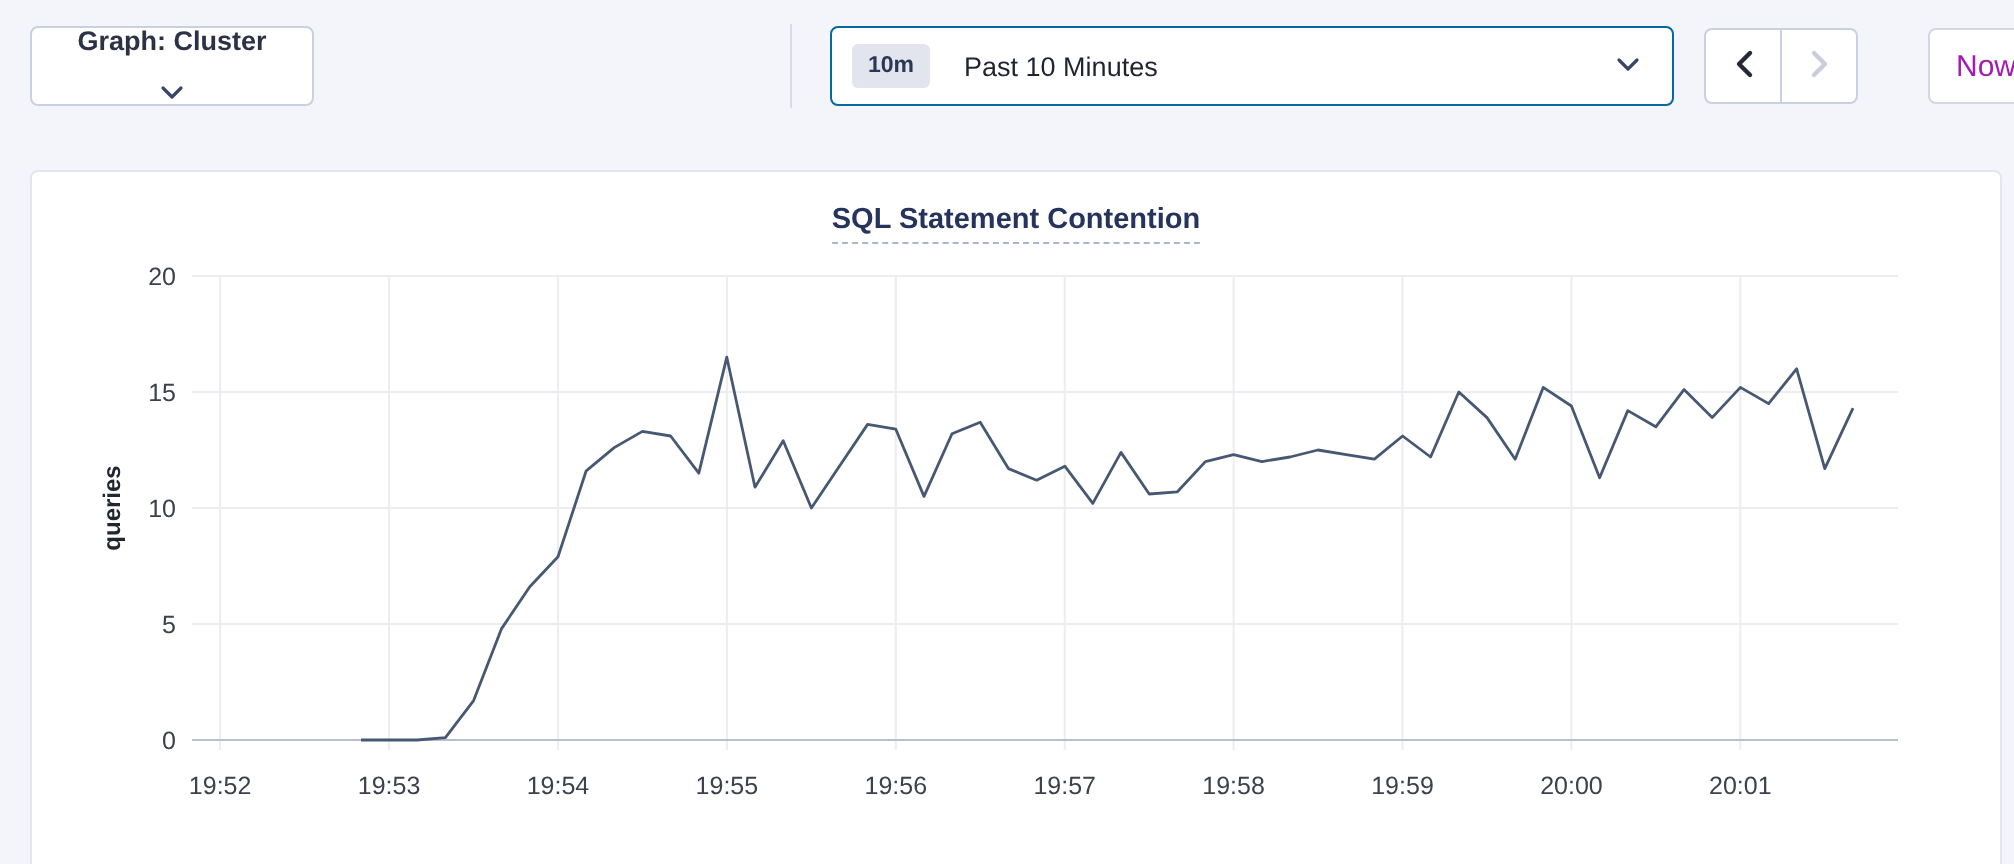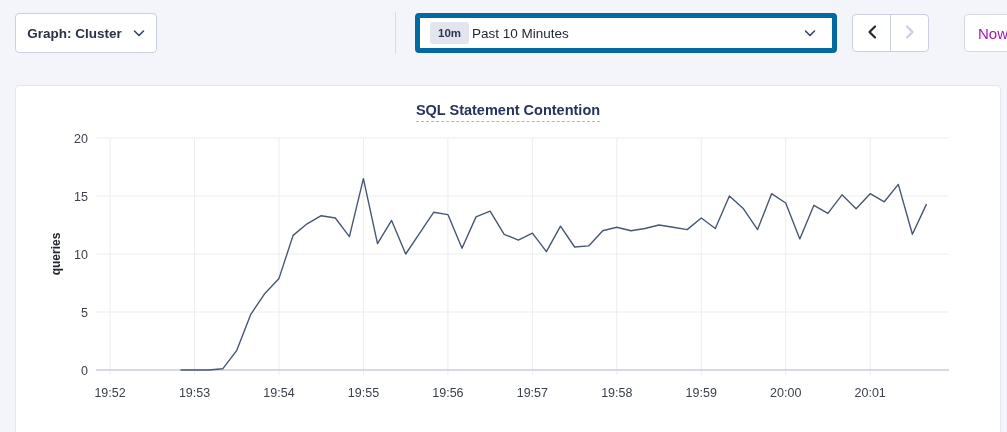--- a/index.html
+++ b/index.html
@@ -10,39 +10,39 @@
     position:relative;
     color:#2b3245;
   }
   
   .toolbar { position:absolute; left:0; top:0; width:1007px; height:68px; }
   .dd-btn {
     position:absolute; top:13px; height:40px;
     background:#fff; border:1px solid #cbd0de; border-radius:4px;
     display:flex; align-items:center; justify-content:center; gap:11px;
     font-family:"Liberation Sans", sans-serif;
-    font-size:13.5px; font-weight:600; color:#2b3245; cursor:pointer;
+    font-size:13.5px; font-weight:600; color:#2b3245; cursor:pointer;flex-direction:column;
   }
   .dd-btn svg { flex:0 0 auto; }
   #graph-dd { left:15px; width:142px; }
   #dash-dd  { left:183px; width:185px; }
   .toolbar-divider {
     position:absolute; left:395px; top:12px; width:1px; height:42px;
     background:#d8dce6;
   }
   .time-box {
     position:absolute; left:415px; top:13px; width:422px; height:40px;
-    background:#fff; border:5px solid #0369a1; border-radius:4px;
+    background:#fff; border:1px solid #0369a1; border-radius:4px;
     display:flex; align-items:center; cursor:pointer;
   }
   .time-badge {
     margin-left:10px; padding:5px 8px; border-radius:3px;
     background:#e3e5ee; font-size:11.5px; font-weight:bold; color:#2c3655;
   }
-  .time-label { margin-left:3px; font-size:13.5px; font-weight:400; color:#1f2430; flex:1; text-align:left; }
+  .time-label { margin-left:17px; font-size:13.5px; font-weight:400; color:#1f2430; flex:1; text-align:left; }
   .time-box .chev { margin-right:16px; }
   .nav-group {
     position:absolute; left:852px; top:14px; width:77px; height:38px;
     background:#fff; border:1px solid #cbd0de; border-radius:4px;
     display:flex;
   }
   .nav-btn {
     flex:1; display:flex; align-items:center; justify-content:center;
     background:transparent; border:none; cursor:pointer;
   }

